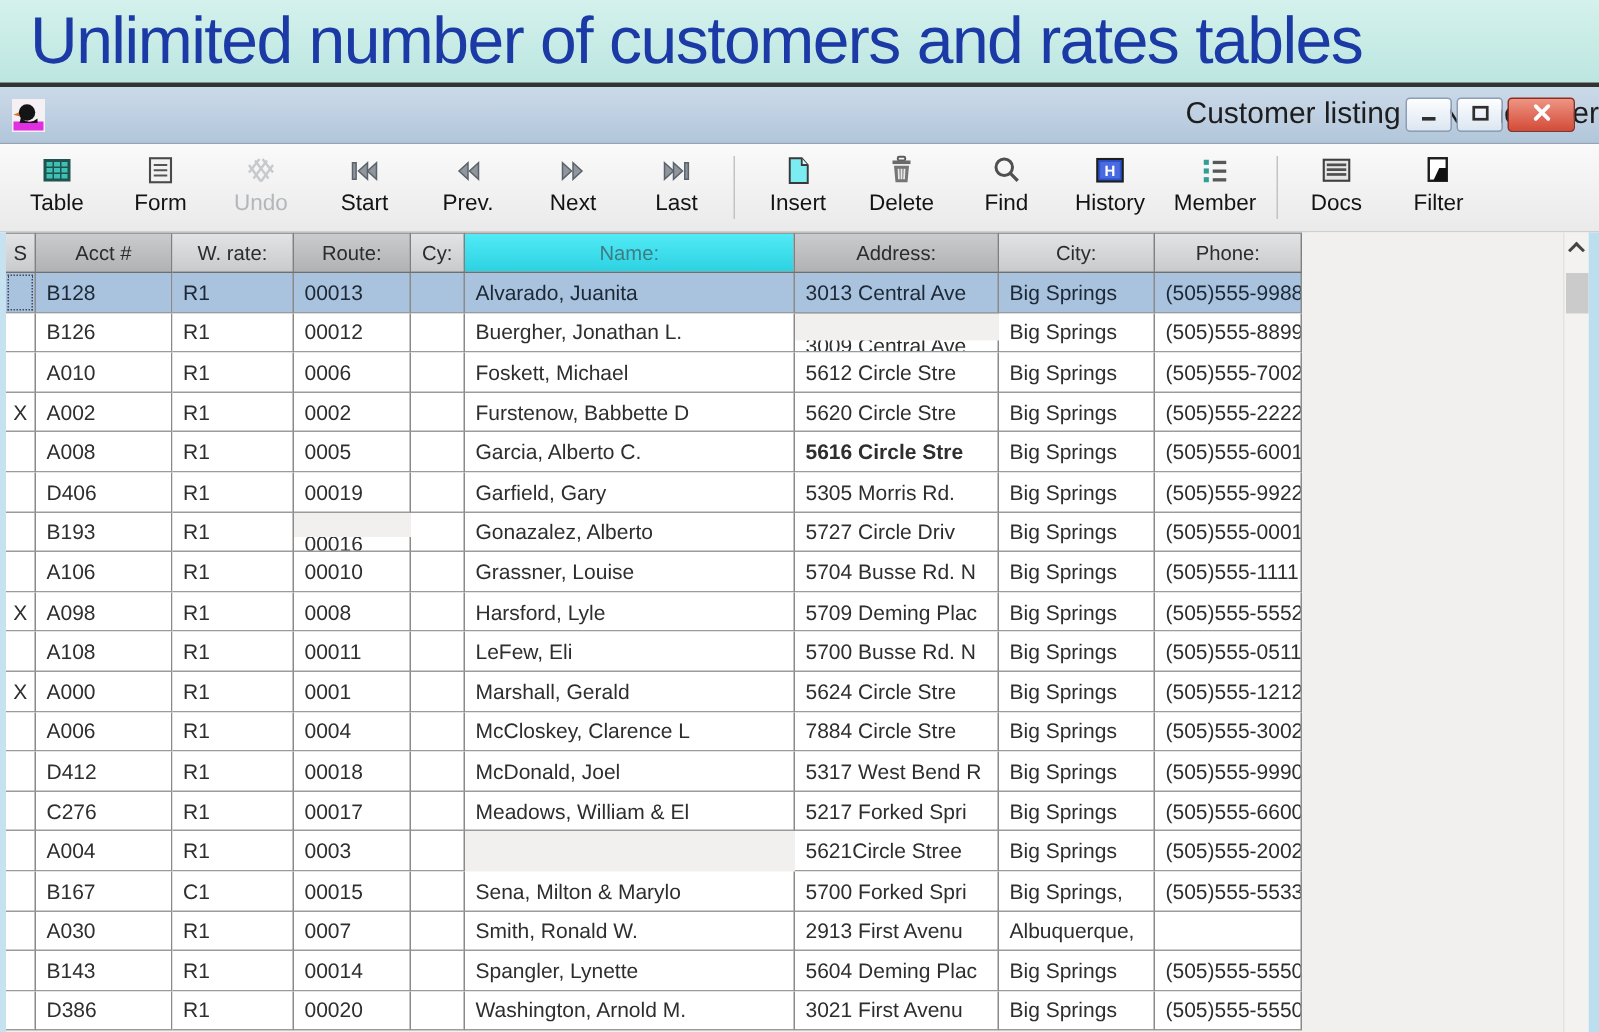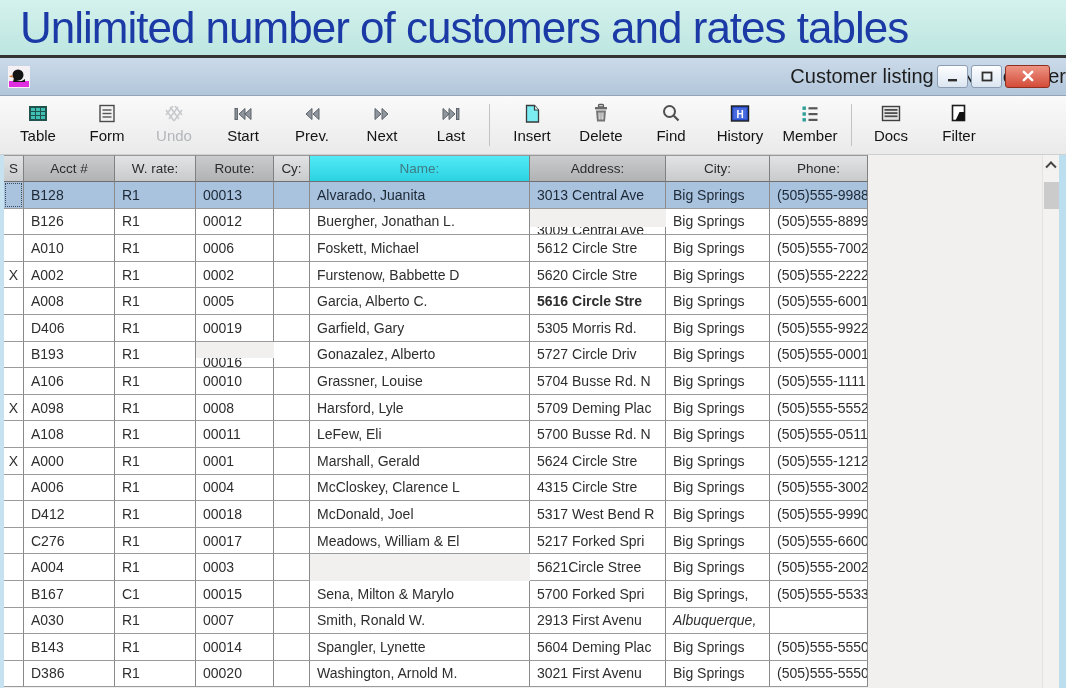--- a/index.html
+++ b/index.html
@@ -428,21 +428,21 @@
             <div class="tcell col-city" style="width: 104px;">Big Springs</div>
             <div class="tcell col-phone" style="width: 98px;">(505)555-1212</div>
           </div>
           <div class="trow">
             <div class="tcell col-s" style="width: 20px;"></div>
             <div class="tcell col-acct" style="width: 91px;">A006</div>
             <div class="tcell col-wrate" style="width: 81px;">R1</div>
             <div class="tcell col-route" style="width: 78px;">0004</div>
             <div class="tcell col-cy" style="width: 36px;"></div>
             <div class="tcell col-name" style="width: 220px;">McCloskey, Clarence L</div>
-            <div class="tcell col-address" style="width: 136px;">4315 Circle Stre</div>
+            <div class="tcell col-address" style="width: 136px;">7884 Circle Stre</div>
             <div class="tcell col-city" style="width: 104px;">Big Springs</div>
             <div class="tcell col-phone" style="width: 98px;">(505)555-3002</div>
           </div>
           <div class="trow">
             <div class="tcell col-s" style="width: 20px;"></div>
             <div class="tcell col-acct" style="width: 91px;">D412</div>
             <div class="tcell col-wrate" style="width: 81px;">R1</div>
             <div class="tcell col-route" style="width: 78px;">00018</div>
             <div class="tcell col-cy" style="width: 36px;"></div>
             <div class="tcell col-name" style="width: 220px;">McDonald, Joel</div>
@@ -484,21 +484,21 @@
             <div class="tcell col-phone" style="width: 98px;">(505)555-5533</div>
           </div>
           <div class="trow">
             <div class="tcell col-s" style="width: 20px;"></div>
             <div class="tcell col-acct" style="width: 91px;">A030</div>
             <div class="tcell col-wrate" style="width: 81px;">R1</div>
             <div class="tcell col-route" style="width: 78px;">0007</div>
             <div class="tcell col-cy" style="width: 36px;"></div>
             <div class="tcell col-name" style="width: 220px; text-align: center;">Smith, Ronald W.</div>
             <div class="tcell col-address" style="width: 136px;">2913 First Avenu</div>
-            <div class="tcell col-city" style="width: 104px; font-style: italic;">Albuquerque,</div>
+            <div class="tcell col-city" style="width: 104px;">Albuquerque,</div>
             <div class="tcell col-phone" style="width: 98px;"></div>
           </div>
           <div class="trow">
             <div class="tcell col-s" style="width: 20px;"></div>
             <div class="tcell col-acct" style="width: 91px;">B143</div>
             <div class="tcell col-wrate" style="width: 81px;">R1</div>
             <div class="tcell col-route" style="width: 78px;">00014</div>
             <div class="tcell col-cy" style="width: 36px;"></div>
             <div class="tcell col-name" style="width: 220px;">Spangler, Lynette</div>
             <div class="tcell col-address" style="width: 136px;">5604 Deming Plac</div>

